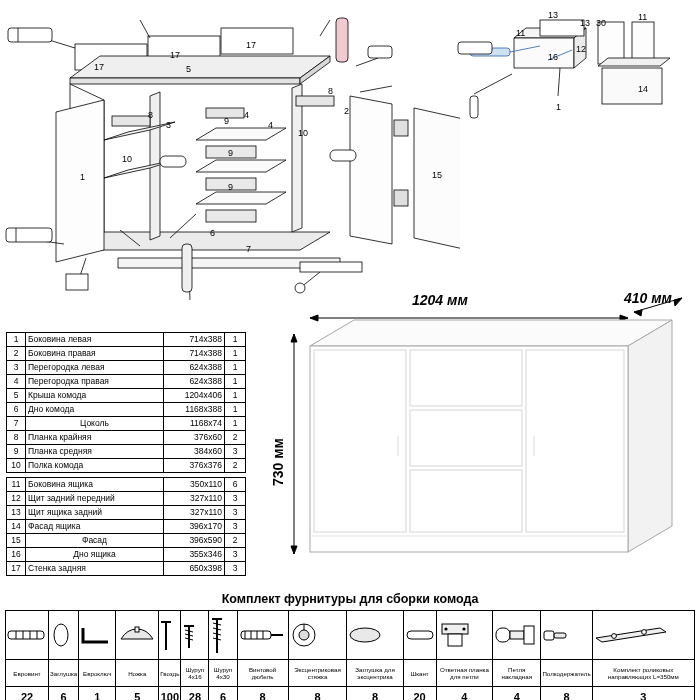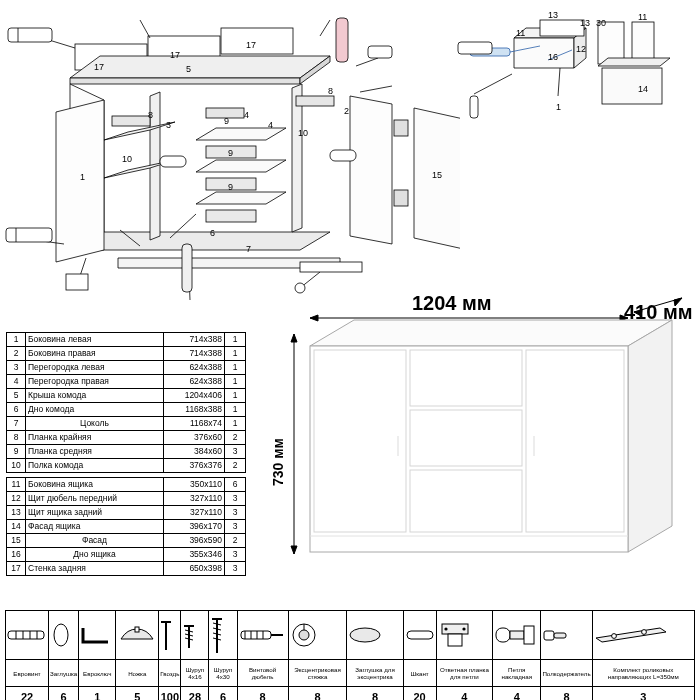--- a/index.html
+++ b/index.html
@@ -21,21 +21,21 @@
   #parts{position:absolute;left:6px;top:332px;width:240px;border-collapse:collapse;}
   #parts td{border:1px solid #000;font-size:8.5px;padding:0 2px;height:13px;line-height:13px;}
   #parts td.idx{width:14px;text-align:center;}
   #parts td.nm{text-align:left;}
   #parts td.dim{width:56px;text-align:right;}
   #parts td.qty{width:16px;text-align:center;}
   #parts tr.gap td{border:none;height:4px;padding:0;}
 
   
   #dims{position:absolute;left:252px;top:286px;width:444px;height:300px;}
-  .dimtext{position:absolute;font-weight:bold;font-size:20px;}
+  .dimtext{position:absolute;font-weight:bold;font-size:14px;font-style:italic;}
   .vtext{position:absolute;font-weight:bold;font-size:14px;
       transform:rotate(-90deg);transform-origin:left top;white-space:nowrap;}
 
   
   #hwtitle{position:absolute;left:0;top:592px;width:700px;text-align:center;
       font-size:12.5px;font-weight:bold;}
   #hw{position:absolute;left:5px;top:610px;width:690px;border-collapse:collapse;}
   #hw td{border:1px solid #000;text-align:center;vertical-align:middle;}
   #hw tr.pic td{height:46px;}
   #hw tr.nm td{height:26px;font-size:6.2px;line-height:7px;padding:0 1px;}
@@ -250,21 +250,21 @@
         </tr>
 
       <tr>
           <td class="idx">11</td>
           <td class="nm">Боковина ящика</td>
           <td class="dim">350х110</td>
           <td class="qty">6</td>
         </tr>
       <tr>
           <td class="idx">12</td>
-          <td class="nm">Щит дюбель передний</td>
+          <td class="nm">Щит задний передний</td>
           <td class="dim">327х110</td>
           <td class="qty">3</td>
         </tr>
       <tr>
           <td class="idx">13</td>
           <td class="nm">Щит ящика задний</td>
           <td class="dim">327х110</td>
           <td class="qty">3</td>
         </tr>
       <tr>
@@ -330,24 +330,25 @@
         <line x1="58" y1="250" x2="376" y2="250"></line>
       </g>
 
       <g stroke="#ededed" stroke-width="2">
         <line x1="146" y1="150" x2="146" y2="170"></line>
         <line x1="282" y1="150" x2="282" y2="170"></line>
       </g>
     </svg>
 
     <span class="dimtext" style="left:160px;top:6px;">1204 мм</span>
-    <span class="dimtext" style="left:372px;top:15px;">410 мм</span>
+    <span class="dimtext" style="left:372px;top:4px;">410 мм</span>
     <span class="vtext" style="left:18px;top:200px;">730 мм</span>
   </div>
 
+  <div id="hwtitle">Комплект фурнитуры для сборки комода</div>
 
   <table id="hw">
     <tbody>
       <tr class="pic">
         <td>
           <svg width="40" height="14">
               <g stroke="#000" fill="#fff">
                 <rect x="1" y="3" width="36" height="8" rx="3"></rect>
                 <line x1="9" y1="3" x2="9" y2="11"></line>
                 <line x1="16" y1="3" x2="16" y2="11"></line>

